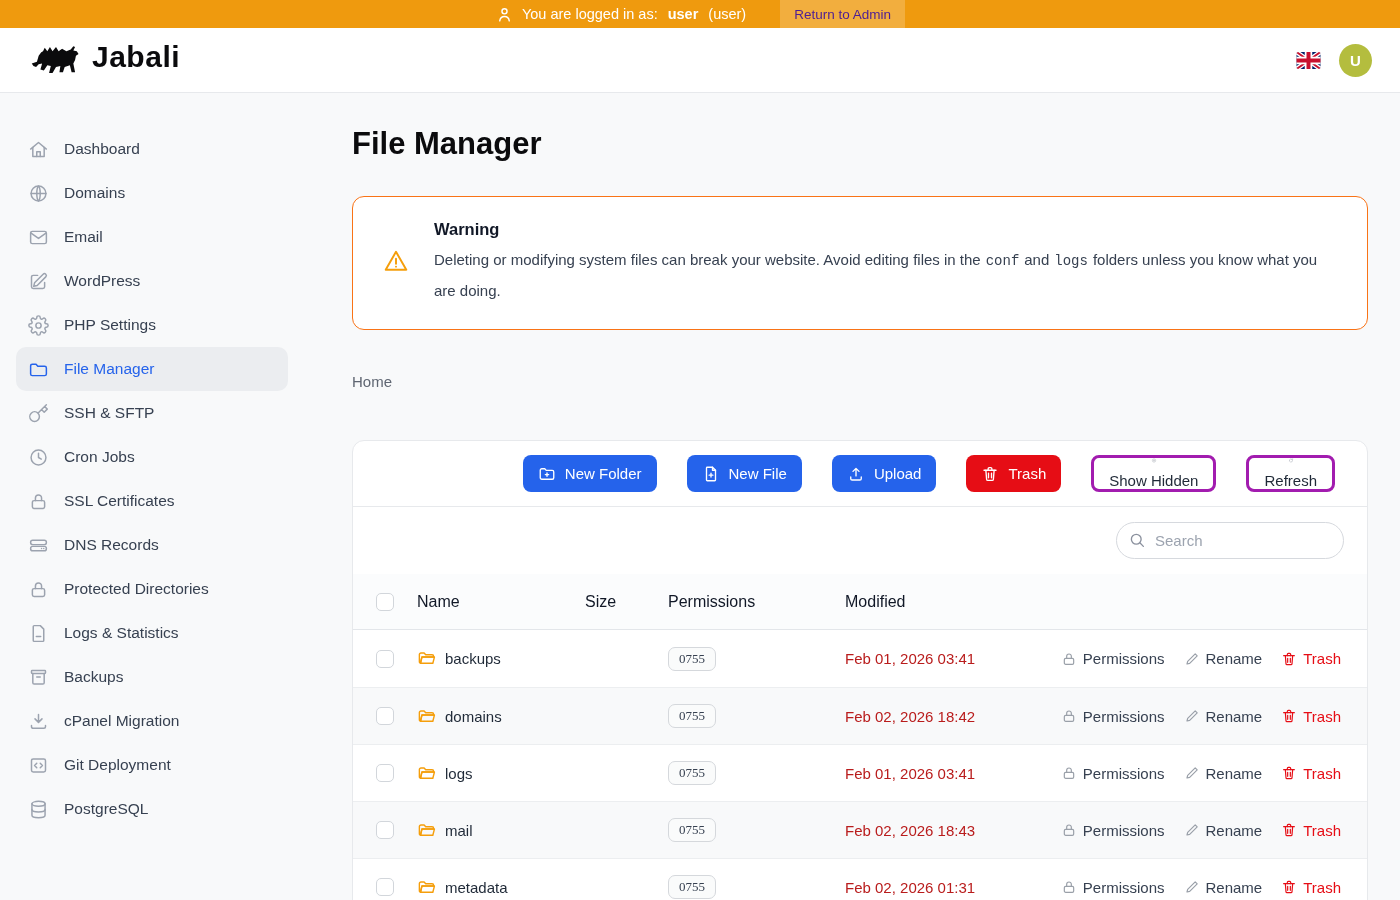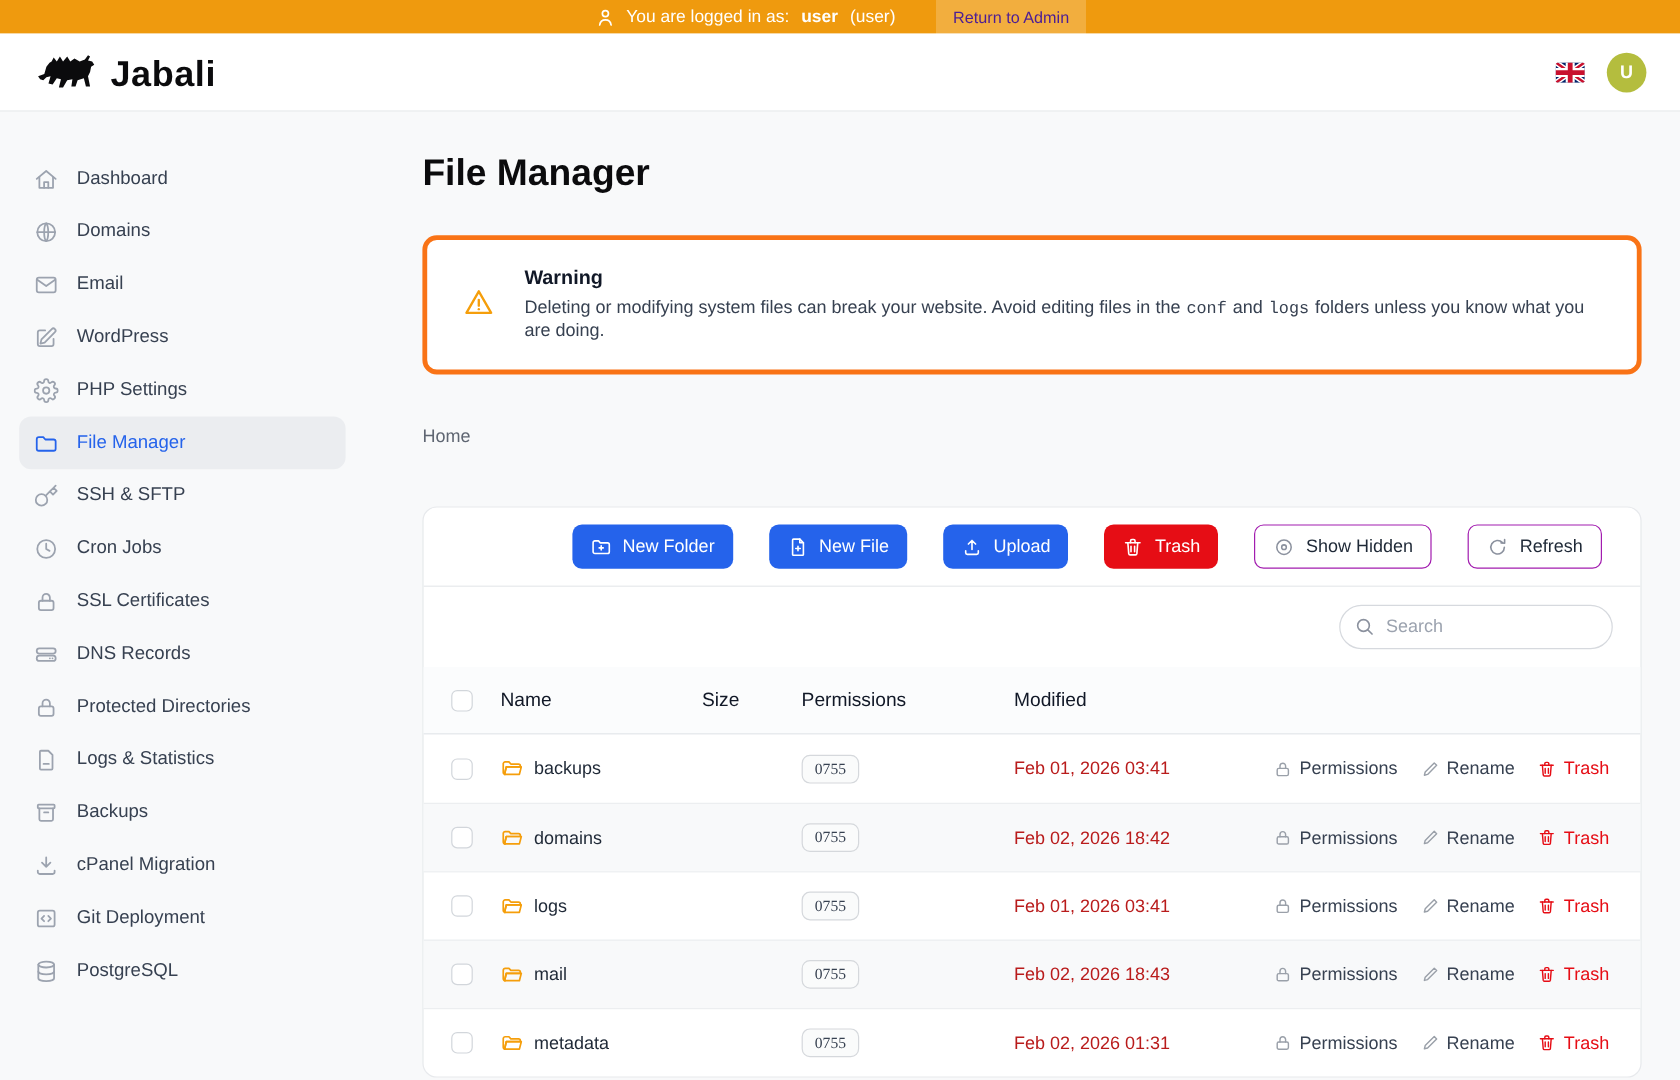--- a/index.html
+++ b/index.html
@@ -11,21 +11,21 @@
     justify-content:center; gap:10px; color:#fff; font-size:14.5px; }
   .topbar .msg { display:flex; align-items:center; gap:8px; }
   .topbar .uname { font-weight:bold; margin-left:2px; }
   .topbar .role { margin-left:2px; }
   .return-btn { margin-left:24px; background:rgba(255,255,255,.2); border:none; color:#4c1d95;
     font-size:13.5px; padding:24px 14px; border-radius:6px; cursor:pointer; font-family:inherit; }
 
   
   .header { height:65px; background:#fff; border-bottom:1px solid #e7e9ec; display:flex;
     align-items:center; padding:0 28px 0 30px; }
-  .brand { display:flex; align-items:flex-end; gap:10px; }
+  .brand { display:flex; align-items:flex-start; gap:10px; }
   .brand svg { width:52px; height:40px; }
   .brand-name { font-size:30px; font-weight:800; letter-spacing:.5px; color:#0b0b0d; }
   .header-right { margin-left:auto; display:flex; align-items:center; gap:18px; }
   .flag { width:25px; height:17px; border-radius:3px; overflow:hidden; display:block; }
   .avatar { width:33px; height:33px; border-radius:50%; background:var(--avatar,#b4bd3e);
     color:#fff; font-weight:bold; font-size:15px; display:flex; align-items:center;
     justify-content:center; cursor:pointer; }
 
   
   .shell { display:flex; height:793px; }
@@ -34,39 +34,39 @@
     border-radius:10px; color:#374151; font-size:15.5px; cursor:pointer; }
   .side-item .si-icon { width:22px; height:22px; color:#9ca3af; display:flex; align-items:center; }
   .side-item svg { width:21px; height:21px; }
   .side-item.active { background:#ebedf0; color:var(--blue,#2563eb); }
   .side-item.active .si-icon { color:var(--blue,#2563eb); }
 
   .main { flex:1; padding:33px 32px 0 48px; }
   .page-title { font-size:31px; font-weight:800; color:#0b0b0d; }
 
   
-  .warning-card { margin-top:34px; background:#fff; border:4px solid #f97316; border-radius:12px;
+  .warning-card { margin-top:34px; background:#fff; border:1px solid #f97316; border-radius:12px;
     padding:23px 30px; display:flex; gap:25px; align-items:center; }
   .warn-icon { color:var(--warn,#f59e0b); flex:0 0 auto; }
   .warn-title { font-size:16.5px; font-weight:bold; margin-bottom:6px; color:#111827; }
-  .warn-text { font-size:15px; line-height:18px; color:#374151; max-width:960px; }
+  .warn-text { font-size:15px; line-height:30px; color:#374151; max-width:960px; }
   .warn-text code { font-family:"Liberation Mono", monospace; font-size:14px; margin:0 5px; color:#374151; }
 
   .breadcrumb { margin-top:43px; font-size:15px; color:#5f6672; cursor:pointer; display:inline-block; }
 
   
   .file-card { margin-top:49px; background:#fff; border:1px solid #e7e9ec; border-radius:12px; }
   .toolbar { display:flex; justify-content:flex-end; align-items:center; gap:30px;
     padding:14px 32px; border-bottom:1px solid #e7e9ec; }
   .btn { display:flex; align-items:center; gap:9px; height:37px; padding:0 15px; border-radius:8px;
     font-size:15px; border:none; cursor:pointer; font-family:inherit; white-space:nowrap; }
   .btn svg { width:18px; height:18px; }
   .btn-blue { background:var(--blue,#2563eb); color:#fff;justify-content:space-between; }
   .btn-red { background:var(--red,#e60d15); color:#fff; }
-  .btn-outline { background:#fff; color:#1f2937; border:1px solid #a21caf; }
+  .btn-outline { background:#fff; color:#1f2937; border:3px solid #a21caf;flex-direction:column; }
   .btn-outline svg { color:#8b919e; }
 
   .search-row { display:flex; padding:15px 23px; }
   .search-box { margin-left:auto; position:relative; }
   .search-box svg { position:absolute; left:12px; top:9px; width:18px; height:18px; color:#8b919e; }
   .search-box input { width:228px; height:37px; border:1px solid #d6d9de; border-radius:19px;
     padding:0 14px 0 38px; font-size:15px; color:#b91c1c; outline:none; font-family:inherit;
     background:#fff; }
   .search-box input::placeholder { color:#9ca3af; }
 

